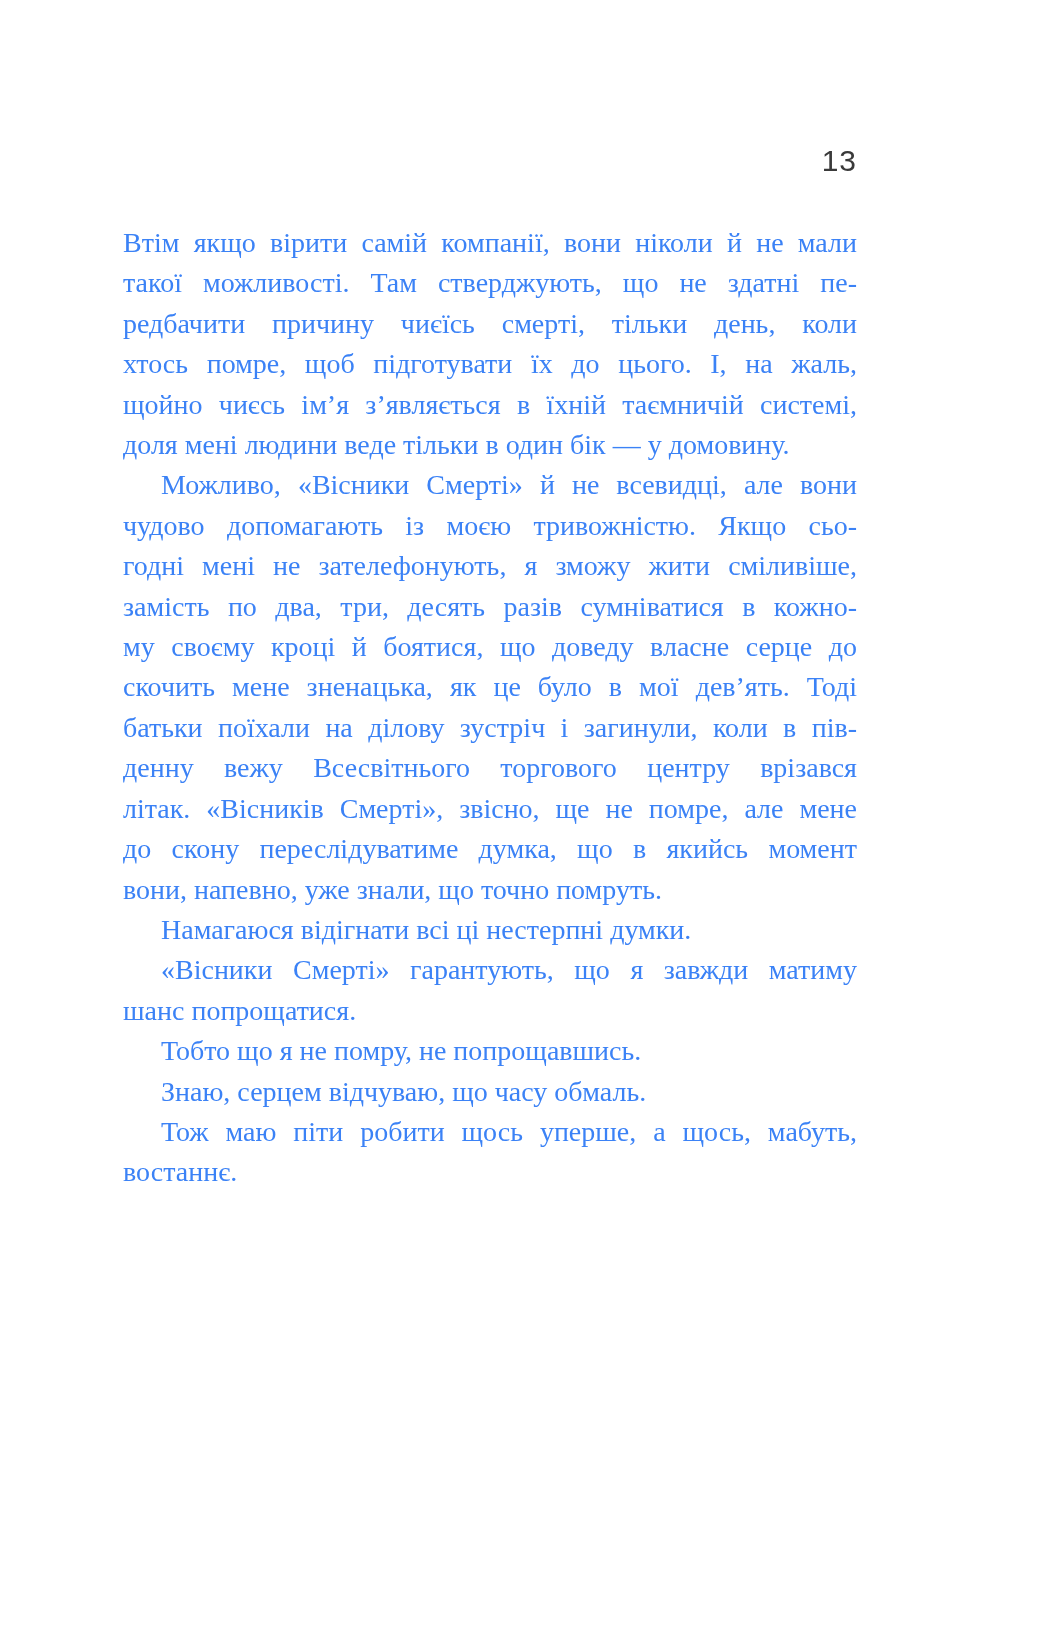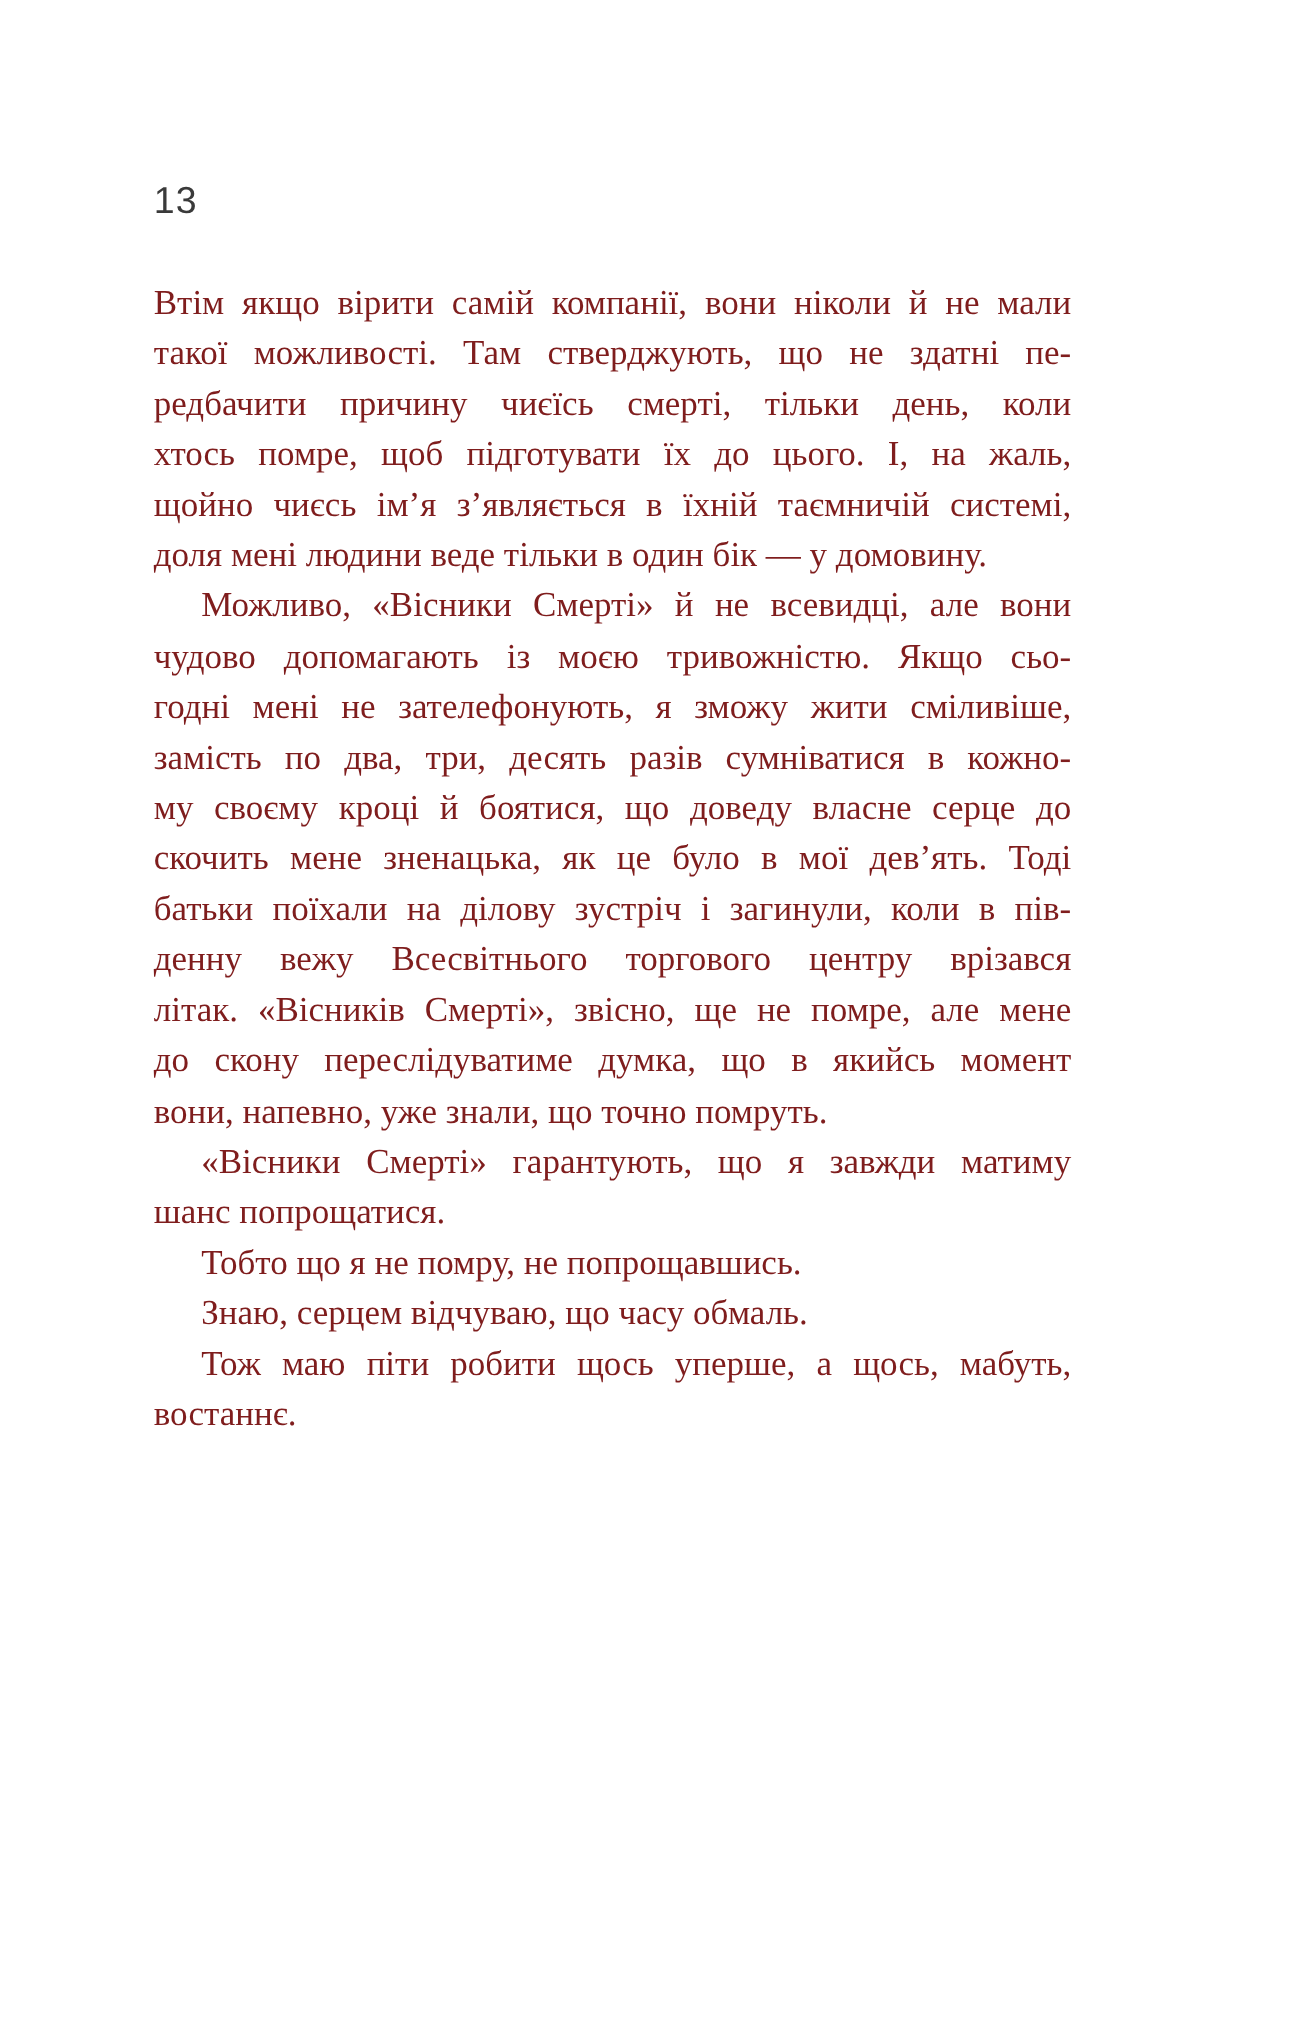--- a/index.html
+++ b/index.html
@@ -16,36 +16,37 @@
   .page {
     position: absolute;
     inset: 0;
     background: #ffffff;
   }
   .page-number {
     position: absolute;
     top: 146px;
     left: 123px;
     width: 734px;
+    text-align: right;
     font-family: "Liberation Sans", sans-serif;
     font-size: 30px;
     font-weight: 400;
     line-height: 1;
     color: #3a3a3a;
     letter-spacing: 1px;
   }
   .text-block {
     position: absolute;
     left: 123px;
     top: 223px;
     width: 734px;
     font-family: "Liberation Serif", serif;
     font-size: 28px;
     line-height: 40.4px;
-    color: #7f1d1d;
+    color: #3b82f6;
     font-kerning: normal;
   }
   .paragraph {
     margin: 0;
   }
   .line {
     text-align: justify;
     text-align-last: left;
     white-space: normal;
   }
@@ -78,20 +79,23 @@
         <div class="line jl">замість по два, три, десять разів сумніватися в кожно-</div>
         <div class="line jl">му своєму кроці й боятися, що доведу власне серце до</div>
         <div class="line jl">скочить мене зненацька, як це було в мої дев’ять. Тоді</div>
         <div class="line jl">батьки поїхали на ділову зустріч і загинули, коли в пів-</div>
         <div class="line jl">денну вежу Всесвітнього торгового центру врізався</div>
         <div class="line jl">літак. «Вісників Смерті», звісно, ще не помре, але мене</div>
         <div class="line jl">до скону переслідуватиме думка, що в якийсь момент</div>
         <div class="line">вони, напевно, уже знали, що точно помруть.</div>
       </div>
       <div class="paragraph">
+        <div class="line indent">Намагаюся відігнати всі ці нестерпні думки.</div>
+      </div>
+      <div class="paragraph">
         <div class="line jl indent">«Вісники Смерті» гарантують, що я завжди матиму</div>
         <div class="line">шанс попрощатися.</div>
       </div>
       <div class="paragraph">
         <div class="line indent">Тобто що я не помру, не попрощавшись.</div>
       </div>
       <div class="paragraph">
         <div class="line indent">Знаю, серцем відчуваю, що часу обмаль.</div>
       </div>
       <div class="paragraph">

